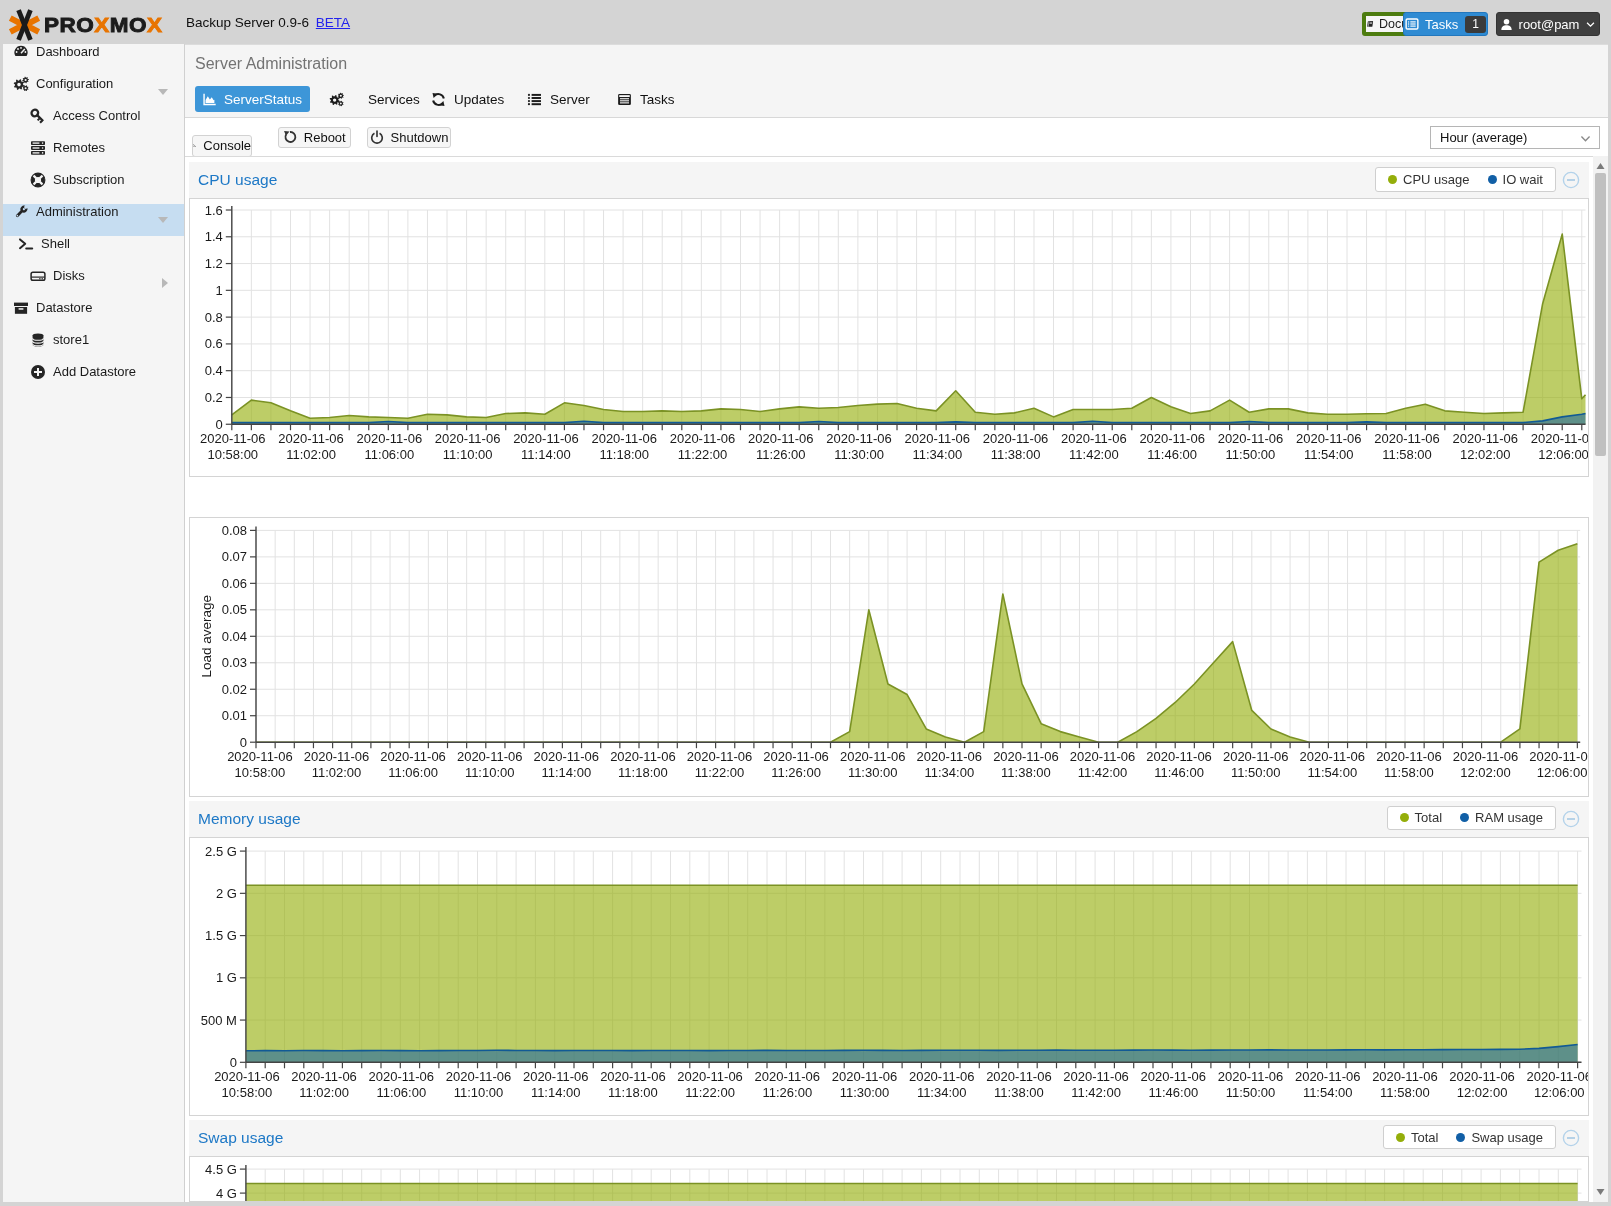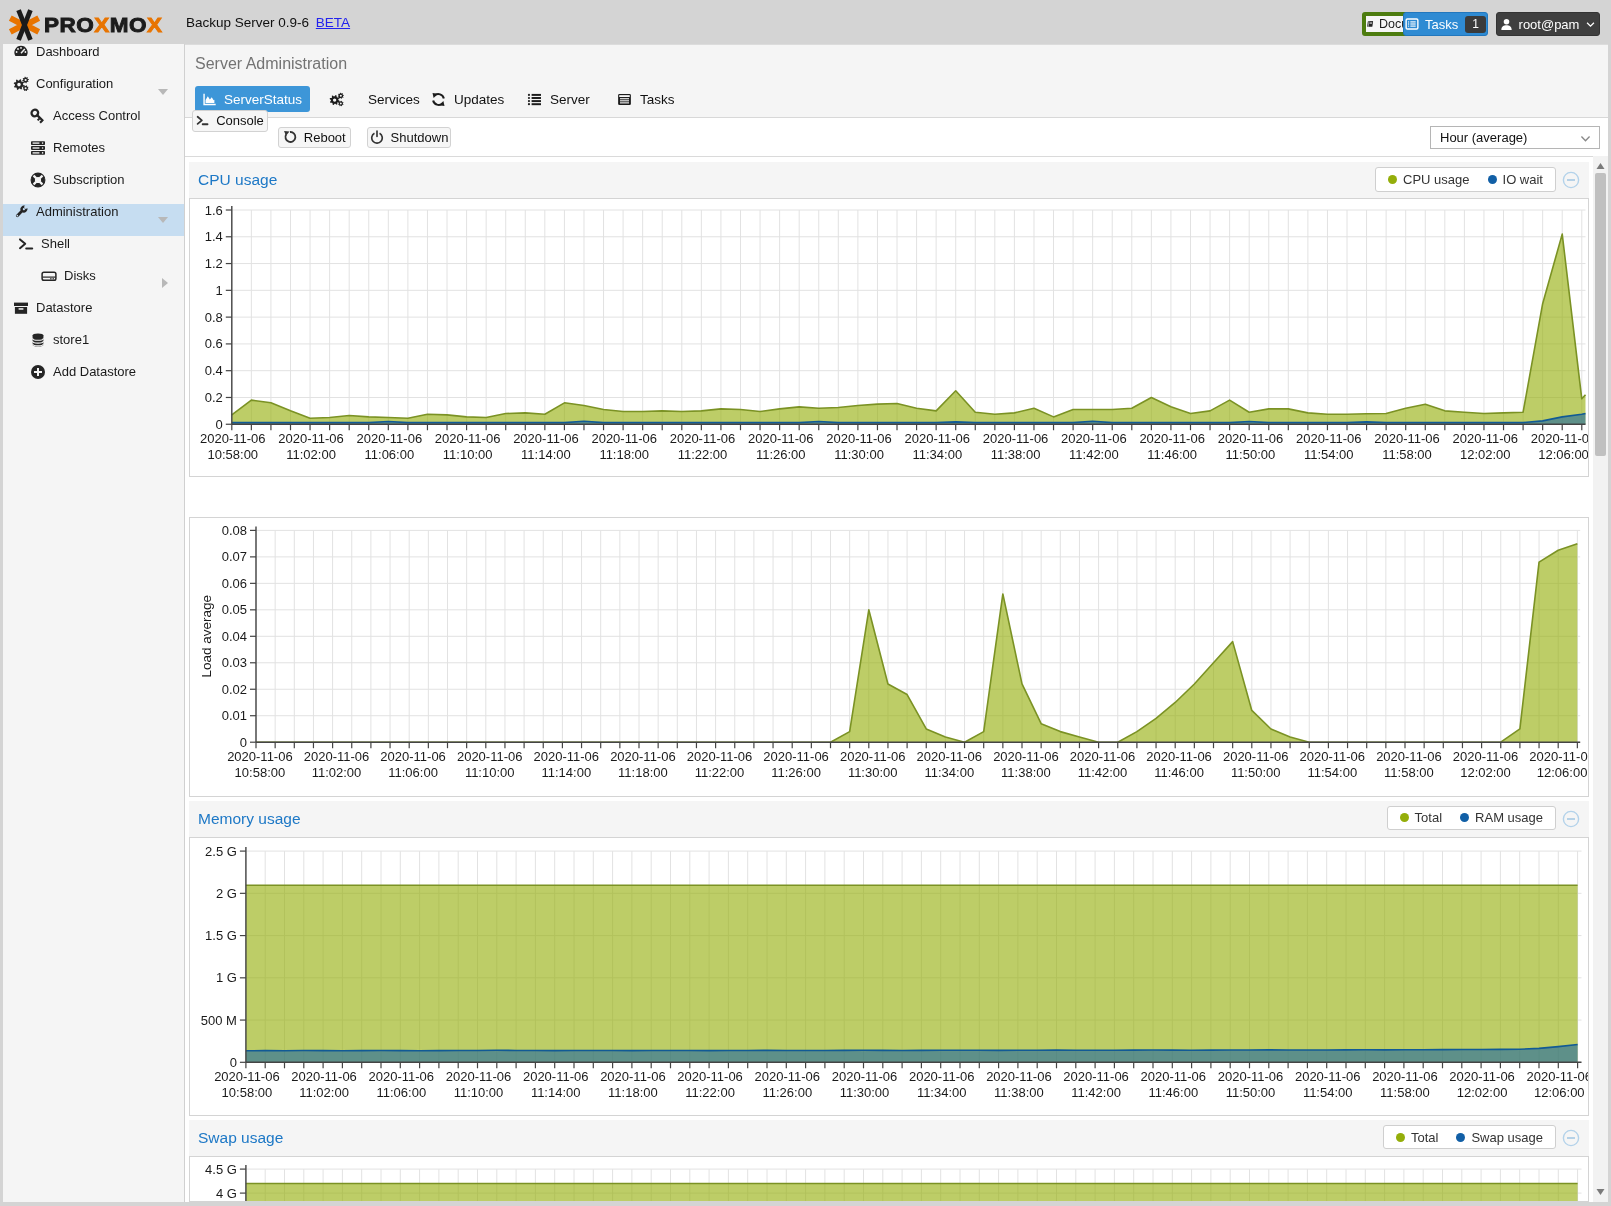--- a/index.html
+++ b/index.html
@@ -138,21 +138,21 @@
       <span class="lbl">Administration</span>
       <div class="tri-d"></div>
     </div>
     <div class="mrow" style="padding-left:15px">
       <svg width="16" height="16" viewBox="0 0 16 16" style="" xmlns="http://www.w3.org/2000/svg">
         <path d="M2,3.4 L7.2,7.8 L2,12.2" fill="none" stroke="#252525" stroke-width="2.0" stroke-linecap="round" stroke-linejoin="round"></path>
         <line x1="8.2" y1="12.6" x2="14.2" y2="12.6" stroke="#252525" stroke-width="2.0" stroke-linecap="round"></line>
       </svg>
       <span class="lbl">Shell</span>
     </div>
-    <div class="mrow" style="padding-left:38px">
+    <div class="mrow" style="padding-left:27px">
       <svg width="16" height="16" viewBox="0 0 16 16" style="" xmlns="http://www.w3.org/2000/svg">
         <rect x="1.1" y="4.2" width="13.8" height="8" rx="1.8" fill="none" stroke="#252525" stroke-width="1.5"></rect>
         <line x1="1.4" y1="9.1" x2="14.6" y2="9.1" stroke="#252525" stroke-width="1.2"></line>
         <circle cx="12.2" cy="10.8" r="0.75" fill="#252525"></circle>
         <circle cx="9.9" cy="10.8" r="0.75" fill="#252525"></circle>
       </svg>
       <span class="lbl">Disks</span>
       <div class="tri-r"></div>
     </div>
     <div class="mrow" style="padding-left:10px">
@@ -225,21 +225,21 @@
     <div class="abs" style="left:432px;top:42px;height:26px;display:flex;align-items:center;color:#111;font-size:13.5px">
       <svg width="15" height="15" viewBox="0 0 16 16" style="" xmlns="http://www.w3.org/2000/svg">
         <rect x="1.2" y="2.2" width="13.6" height="11.6" rx="1.4" fill="#1c1c1c"></rect>
         <rect x="2.4" y="3.4" width="11.2" height="1.9" fill="#fff"></rect>
         <line x1="3.2" y1="7.2" x2="12.8" y2="7.2" stroke="#fff" stroke-width="1.15"></line>
         <line x1="3.2" y1="9.4" x2="12.8" y2="9.4" stroke="#fff" stroke-width="1.15"></line>
         <line x1="3.2" y1="11.6" x2="12.8" y2="11.6" stroke="#fff" stroke-width="1.15"></line>
       </svg>
       <span style="margin-left:8px">Tasks</span>
     </div>
-    <div class="btn" style="left:7px;top:66px;width:76px;height:21.5px;background:#f6f6f6;border:1px solid #d2d2d2;color:#111">
+    <div class="btn" style="left:7px;top:91px;width:60px;height:21.5px;background:#f6f6f6;border:1px solid #d2d2d2;color:#111">
       <svg width="13" height="13" viewBox="0 0 16 16" style="" xmlns="http://www.w3.org/2000/svg">
         <path d="M2,3.4 L7.2,7.8 L2,12.2" fill="none" stroke="#333" stroke-width="2.2" stroke-linecap="round" stroke-linejoin="round"></path>
         <line x1="8.2" y1="12.6" x2="14.2" y2="12.6" stroke="#333" stroke-width="2.2" stroke-linecap="round"></line>
       </svg>
       <span style="margin-left:7px">Console</span>
     </div>
     <div class="btn" style="left:93px;top:82.5px;width:72.5px;height:21.5px;background:#f6f6f6;border:1px solid #d2d2d2;color:#111">
       <svg width="14" height="14" viewBox="0 0 16 16" style="" xmlns="http://www.w3.org/2000/svg">
         <path d="M3.6,5.0 A5.7,5.7 0 1 0 8,2.3" fill="none" stroke="#333" stroke-width="2.1"></path>
         <path d="M1.2,1.2 L7.4,1.6 L3.4,6.6 Z" fill="#333"></path>

